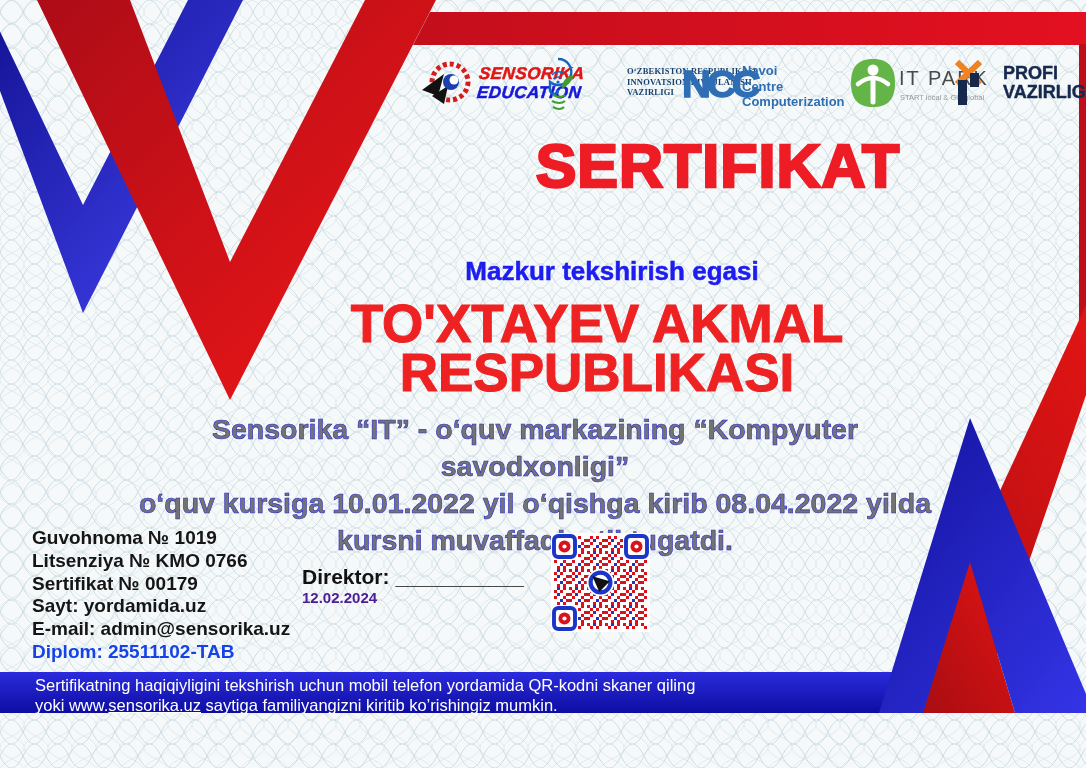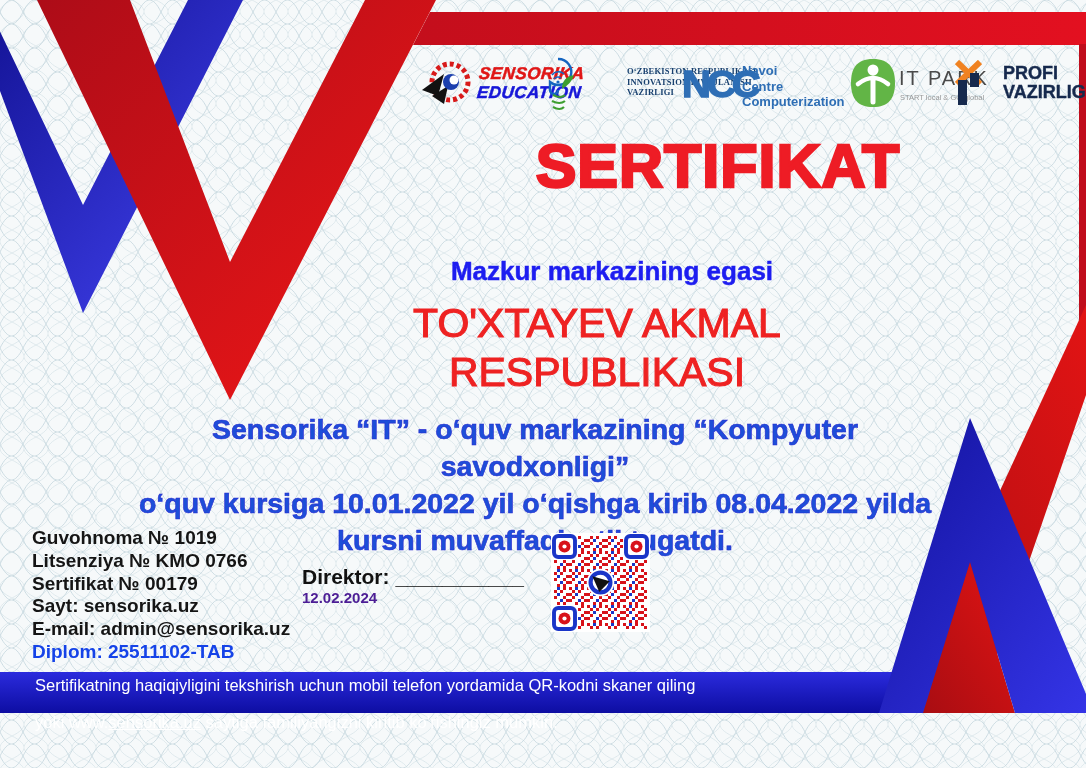--- a/index.html
+++ b/index.html
@@ -4,30 +4,30 @@
 <style>
   html,body{margin:0;padding:0;background:#888;}
   .page{position:relative;width:1086px;height:768px;overflow:hidden;background:#f5f8f9;
         font-family:"Liberation Sans",sans-serif;}
   svg.deco{position:absolute;left:0;top:0;z-index:0;}
   .abs{position:absolute;z-index:2;}
   .title{left:355px;top:134px;width:726px;text-align:center;font-size:61px;font-weight:700;
          color:#ee1c25;-webkit-text-stroke:2.6px #ee1c25;letter-spacing:1px;line-height:1.05;white-space:nowrap;}
   .subtitle{left:412px;top:256px;width:400px;text-align:center;font-size:26px;font-weight:700;
          color:#1d1df0;-webkit-text-stroke:.5px #1d1df0;white-space:nowrap;}
-  .name{left:197px;top:299px;width:800px;text-align:center;font-size:41px;line-height:49px;
-        font-weight:400;color:#ee2222;-webkit-text-stroke:1.1px #ee2222;}
+  .name{left:197px;top:299px;width:800px;text-align:center;font-size:53px;line-height:49px;
+        font-weight:700;color:#ee2222;-webkit-text-stroke:1.1px #ee2222;}
   .body-text{left:135px;top:411px;width:800px;text-align:center;font-size:28.5px;line-height:37px;
-        font-weight:700;color:#1d4ed8;-webkit-text-stroke:.6px #2828cf;}
+        font-weight:700;color:#737373;-webkit-text-stroke:.6px #2828cf;}
   .details{left:32px;top:527px;font-size:19px;line-height:22.8px;font-weight:700;color:#151515;}
   .details .blue{color:#1543e8;}
   .sig{left:302px;top:565px;font-size:21px;font-weight:700;color:#111;white-space:nowrap;}
   .sig-date{left:302px;top:589px;font-size:15px;font-weight:700;color:#4c1d95;}
   .footer-line{left:35px;color:#fff;font-size:16.5px;font-weight:400;white-space:nowrap;}
-  .f1{top:676px;} .f2{top:696px;margin-top:17px;}
+  .f1{top:676px;} .f2{top:696px;}
   .footer-line .u{text-decoration:underline;}
   
   .lg-sens-text{left:478px;top:64px;font-style:italic;font-weight:700;font-size:17px;line-height:19px;
         letter-spacing:.5px;-webkit-text-stroke:.5px currentColor;transform:skewX(-6deg);}
   .lg-sens-text .l1{color:#e01616;} .lg-sens-text .l2{color:#1717d8;}
   .lg-min-text{left:579px;top:66px;font-family:"Liberation Serif",serif;font-weight:700;font-size:8.5px;
         line-height:10.5px;color:#18406f;letter-spacing:.2px;margin-left:48px;}
   .lg-ncc-glyph{left:682px;top:62px;font-size:40px;font-weight:700;color:#2e6eb5;letter-spacing:-4px;
         -webkit-text-stroke:1.5px #2e6eb5;transform:scaleY(.92);}
   .lg-ncc-text{left:742px;top:63px;font-size:13px;font-weight:700;color:#2e6eb5;line-height:15.5px;}
@@ -140,38 +140,38 @@
     <rect x="3" y="20" width="9" height="25" fill="#16294d"></rect>
     <rect x="15" y="13" width="9" height="14" fill="#16294d"></rect>
   </svg>
   <div class="abs lg-profi-text">
     <div>PROFI</div>
     <div>VAZIRLIGI</div>
   </div>
 
   <div class="abs title">SERTIFIKAT</div>
 
-  <div class="abs subtitle">Mazkur markazining egasi</div>
+  <div class="abs subtitle">Mazkur tekshirish egasi</div>
 
   <div class="abs name">
     <div>TO'XTAYEV AKMAL</div>
     <div>RESPUBLIKASI</div>
   </div>
 
   <div class="abs body-text">
     <div>Sensorika “IT” - o‘quv markazining “Kompyuter savodxonligi”</div>
     <div>o‘quv kursiga 10.01.2022 yil o‘qishga kirib 08.04.2022 yilda</div>
     <div>kursni muvaffaqiyatli tugatdi.</div>
   </div>
 
   <div class="abs details">
     <div>Guvohnoma № 1019</div>
     <div>Litsenziya № KMO 0766</div>
     <div>Sertifikat № 00179</div>
-    <div>Sayt: sensorika.uz</div>
+    <div>Sayt: yordamida.uz</div>
     <div>E-mail: admin@sensorika.uz</div>
     <div class="blue">Diplom: 25511102-TAB</div>
   </div>
 
   <div class="abs sig">
     <span>Direktor:</span>
     <span>___________</span>
   </div>
   <div class="abs sig-date">12.02.2024</div>
 

